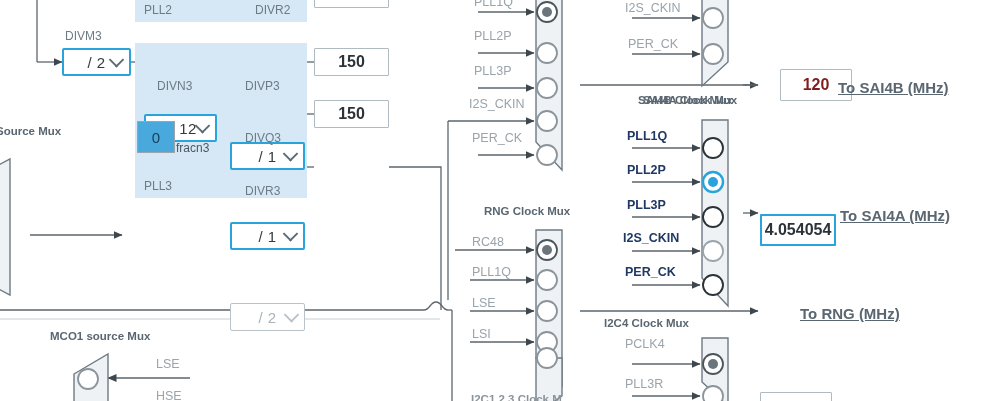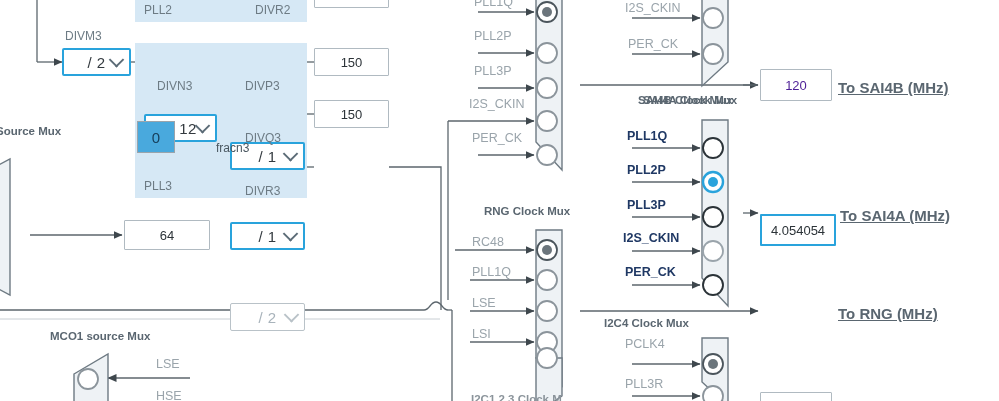--- a/index.html
+++ b/index.html
@@ -16,21 +16,21 @@
 
   
   .pllpanel{background:#d6e8f5;}
 
   
   .lbl{font-size:12px;color:#6d7b84;white-space:nowrap;line-height:1;}
   .muxtitle{font-size:11.5px;font-weight:bold;color:#5a6670;white-space:nowrap;line-height:1;}
   .sig{font-size:12.5px;color:#9aa4ab;white-space:nowrap;line-height:1;}
   .sig-on{font-size:12.5px;color:#1f3864;font-weight:bold;white-space:nowrap;line-height:1;}
   .outlbl{font-size:15px;font-weight:bold;color:#5a6670;white-space:nowrap;line-height:1;text-decoration:underline;}
-  .fracn-lbl{font-size:12px;color:#4a5760;white-space:nowrap;line-height:1;padding-left:40px;}
+  .fracn-lbl{font-size:12px;color:#4a5760;white-space:nowrap;line-height:1;}
 
   
   .combo{
     border:2px solid #29a3dc;background:#ffffff;border-radius:2px;
     display:flex;align-items:center;justify-content:center;
     font-size:15px;color:#333a3f;position:relative;
   }
   .combo .cv{letter-spacing:0.5px;}
   .combo .chev{
     position:absolute;right:7px;top:50%;width:9px;height:9px;
@@ -39,23 +39,23 @@
   }
   .combo.disabled{
     border:1px solid #b9c2c8;background:#ffffff;color:#a8b3bb;
   }
   .combo.disabled .chev{border-color:#b9c2c8;}
 
   
   .valbox{
     border:1px solid #b0bac1;background:#ffffff;border-radius:1px;
     display:flex;align-items:center;justify-content:center;
-    font-size:13px;color:#2c3338;
-  }
-  .valbox.dim{color:#4c1d95;}
+    font-size:16px;color:#2c3338;font-weight:bold;
+  }
+  .valbox.dim{color:#7f1d1d;margin-left:20px;}
   .valbox.focus{border:2px solid #29a3dc;color:#2c3338;margin-top:16px;}
 
   
   .fracbox{
     background:#49a9dd;border:1px solid #9aa4ab;
     display:flex;align-items:center;justify-content:center;
     font-size:15px;color:#17405c;
   }
 
   
@@ -195,21 +195,20 @@
       <path d="M2,22 L40,2 L40,138 L2,118 Z" fill="#eef2f5" stroke="#6e7a83" stroke-width="1.4"></path>
     </svg>
     <svg style="position:absolute;left:0;top:0;" width="62" height="140" viewBox="0 0 62 140">
       <circle cx="17" cy="28" r="10" fill="#ffffff" stroke="#29a3dc" stroke-width="2.4"></circle>
       <circle cx="17" cy="28" r="5" fill="#29a3dc"></circle>
       <circle cx="17" cy="78" r="10" fill="#ffffff" stroke="#4b555c" stroke-width="1.8"></circle>
       <circle cx="17" cy="126" r="10" fill="#ffffff" stroke="#4b555c" stroke-width="1.8"></circle>
     </svg>
   </div>
 
-  <div class="abs valbox" style="left:124px;top:220px;width:86px;height:30px;">64</div>
 
   <div class="abs muxtitle" style="left:50px;top:331px;">MCO1 source Mux</div>
 
   <div class="mux" style="left:62px;top:352px;">
     <svg width="52" height="60" viewBox="0 0 52 60">
       <path d="M12,22 L46,2 L46,60 L12,60 Z" fill="#eef2f5" stroke="#6e7a83" stroke-width="1.4"></path>
       <circle cx="26" cy="27" r="10" fill="#ffffff" stroke="#8b949b" stroke-width="1.8"></circle>
     </svg>
   </div>
   <div class="abs sig" style="left:156px;top:358px;">LSE</div>
@@ -285,21 +284,21 @@
       <circle cx="15" cy="52" r="10" fill="#ffffff" stroke="#8b949b" stroke-width="1.8"></circle>
       <circle cx="15" cy="83" r="10" fill="#ffffff" stroke="#8b949b" stroke-width="1.8"></circle>
       <circle cx="15" cy="114" r="10" fill="#ffffff" stroke="#8b949b" stroke-width="1.8"></circle>
     </svg>
   </div>
   <div class="abs sig" style="left:472px;top:236px;">RC48</div>
   <div class="abs sig" style="left:472px;top:266px;">PLL1Q</div>
   <div class="abs sig" style="left:472px;top:297px;">LSE</div>
   <div class="abs sig" style="left:472px;top:328px;">LSI</div>
 
-  <div class="abs outlbl" style="left:838px;top:306px;text-align:center;">To RNG (MHz)</div>
+  <div class="abs outlbl" style="left:800px;top:306px;text-align:center;">To RNG (MHz)</div>
 
   <div class="abs muxtitle" style="left:604px;top:318px;">I2C4 Clock Mux</div>
 
   <div class="mux" style="left:698px;top:336px;">
     <svg width="52" height="70" viewBox="0 0 52 70">
       <path d="M4,2 L30,2 L30,70 L4,46 Z" fill="#eef2f5" stroke="#6e7a83" stroke-width="1.4"></path>
       <circle cx="15" cy="28" r="10" fill="#ffffff" stroke="#4b555c" stroke-width="1.8"></circle>
       <circle cx="15" cy="28" r="5" fill="#6b757c"></circle>
       <circle cx="15" cy="60" r="10" fill="#ffffff" stroke="#8b949b" stroke-width="1.8"></circle>
     </svg>

